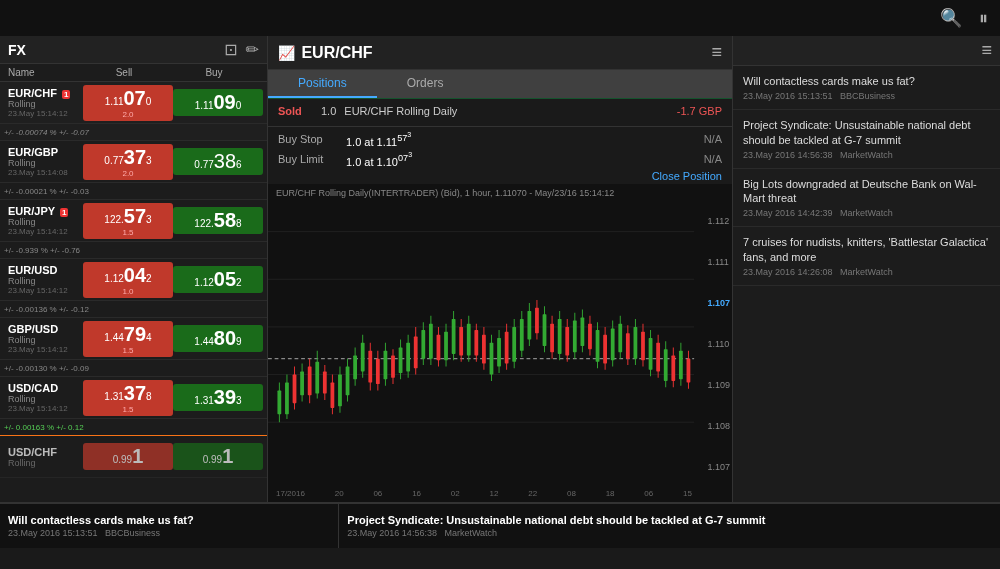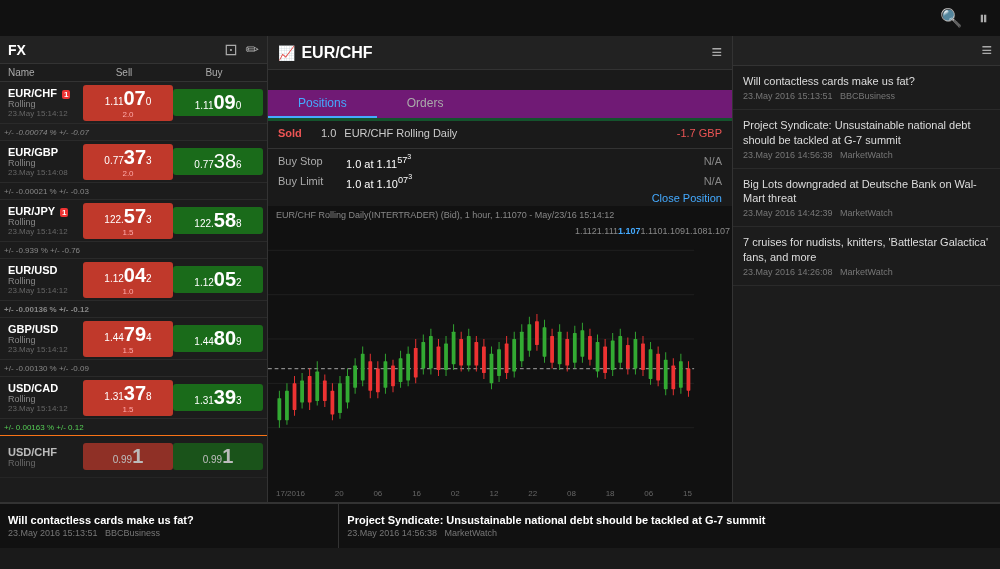--- a/index.html
+++ b/index.html
@@ -142,23 +142,22 @@
       border-bottom: 1px solid #333;
     }
 
     .pair-title {
       font-size: 16px;
       font-weight: bold;
     }
 
     .tabs-bar {
       display: flex;
-      background: #701a75;
-      border-bottom: 3px solid #14532d;
-      margin-top: 20px;
+      background: #404040;
+      border-bottom: 1px solid #14532d;
     }
 
     .tab-item {
       padding: 6px 30px;
       cursor: pointer;
       font-size: 12px;
       color: #aaa;
       border-bottom: 2px solid transparent;
     }
 
@@ -280,24 +279,24 @@
 
     
     .chart-svg {
       width: 100%;
       height: 100%;
     }
 
     .price-scale {
       position: absolute;
       right: 2px;
-      top: 20px;
+      top: 32px;
       bottom: 30px;
       display: flex;
-      flex-direction: row;
+      flex-direction: column;
       justify-content: space-between;
       font-size: 9px;
       color: #888;
     }
 
     .time-scale {
       position: absolute;
       bottom: 4px;
       left: 8px;
       right: 40px;
@@ -433,21 +432,21 @@
         <div style="font-size:8px;color:#ffaaaa;">1.0</div>
       </div>
       <div class="price-box-buy">
         <div class="fx-price-main">
           <span style="font-size:10px;color:#fff;">1.12</span>
           <span style="font-size:20px;font-weight:bold;color:#fff;">05</span>
           <span style="font-size:10px;vertical-align:super;color:#fff;">2</span>
         </div>
       </div>
     </div>
-    <div style="padding:1px 4px 3px 4px;border-bottom:1px solid #2a2a2a;font-weight:bold;">
+    <div style="padding:1px 4px 3px 4px;border-bottom:1px solid #2a2a2a;">
       <span style="font-size:8px;color:#888;">+/-  -0.00136  % +/-  -0.12</span>
     </div>
 
     <div class="fx-row">
       <div class="fx-name">
         <span class="fx-pair">GBP/USD</span>
         <span class="fx-type">Rolling</span>
         <span class="fx-datetime">23.May 15:14:12</span>
       </div>
       <div class="price-box-sell">

